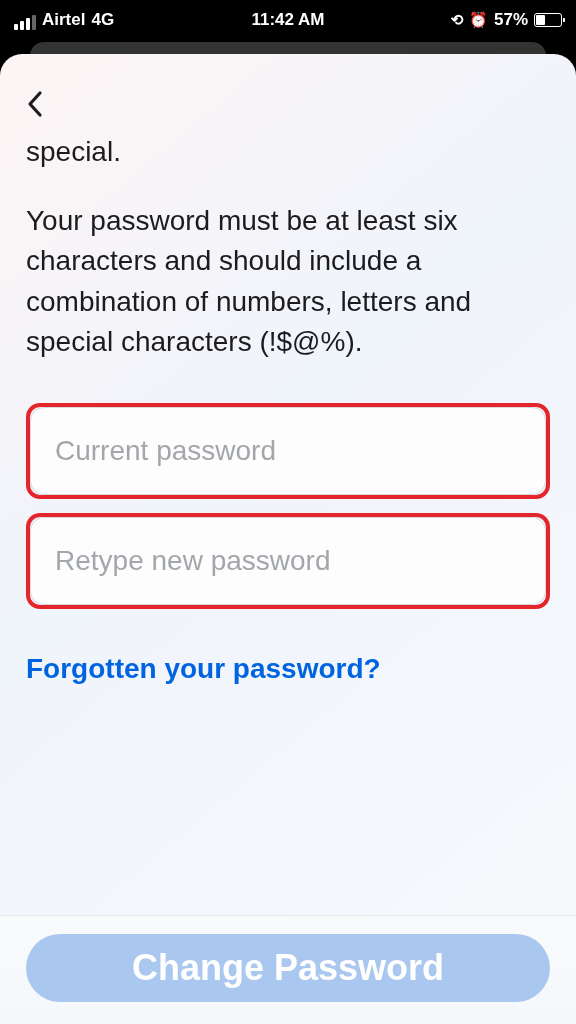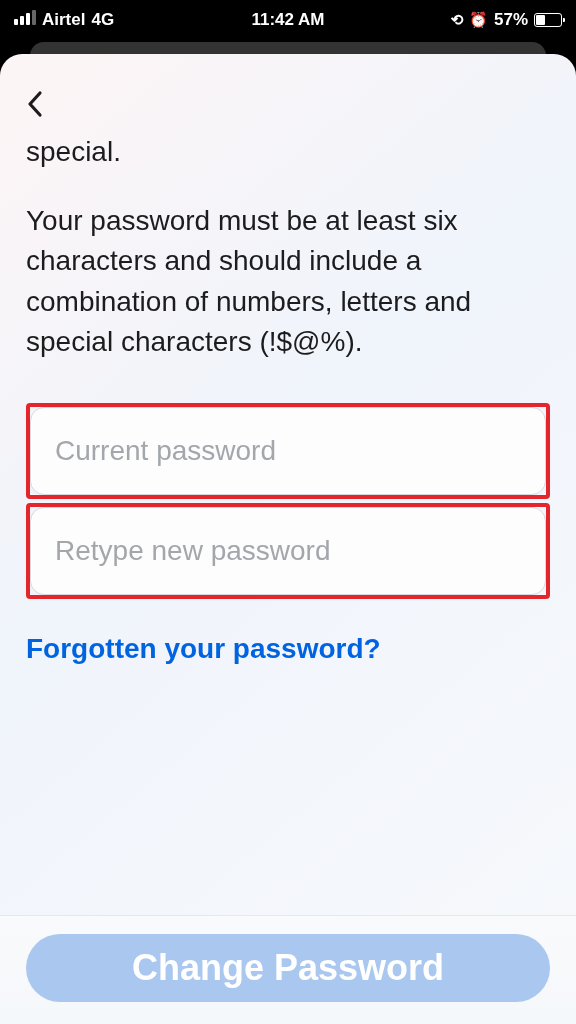--- a/index.html
+++ b/index.html
@@ -21,21 +21,21 @@
       color: #fff;
       display: flex;
       align-items: center;
       justify-content: space-between;
       padding: 0 14px;
       font-size: 17px;
       font-weight: 600;
     }
     .status-left {
       display: flex;
-      align-items: flex-start;
+      align-items: flex-end;
       gap: 6px;
     }
     .signal-bars {
       display: flex;
       align-items: flex-end;
       gap: 2px;
     }
     .signal-bars span {
       width: 4px;
       background: #fff;
@@ -113,22 +113,22 @@
       font-size: 28px;
       line-height: 1.45;
       color: #1c1c1e;
       margin-bottom: 40px;
     }
     .desc-line1 {
       margin-bottom: 28px;
     }
     .input-highlight {
       border: 4px solid #e4262c;
-      border-radius: 4px;
-      margin-bottom: 4px;
+      border-radius: 14px;
+      margin-bottom: 14px;
       padding: 0;
     }
     .input-field {
       width: 100%;
       height: 88px;
       border: 1px solid #d6d8dc;
       border-radius: 14px;
       padding: 0 24px;
       font-size: 28px;
       color: #1c1c1e;

